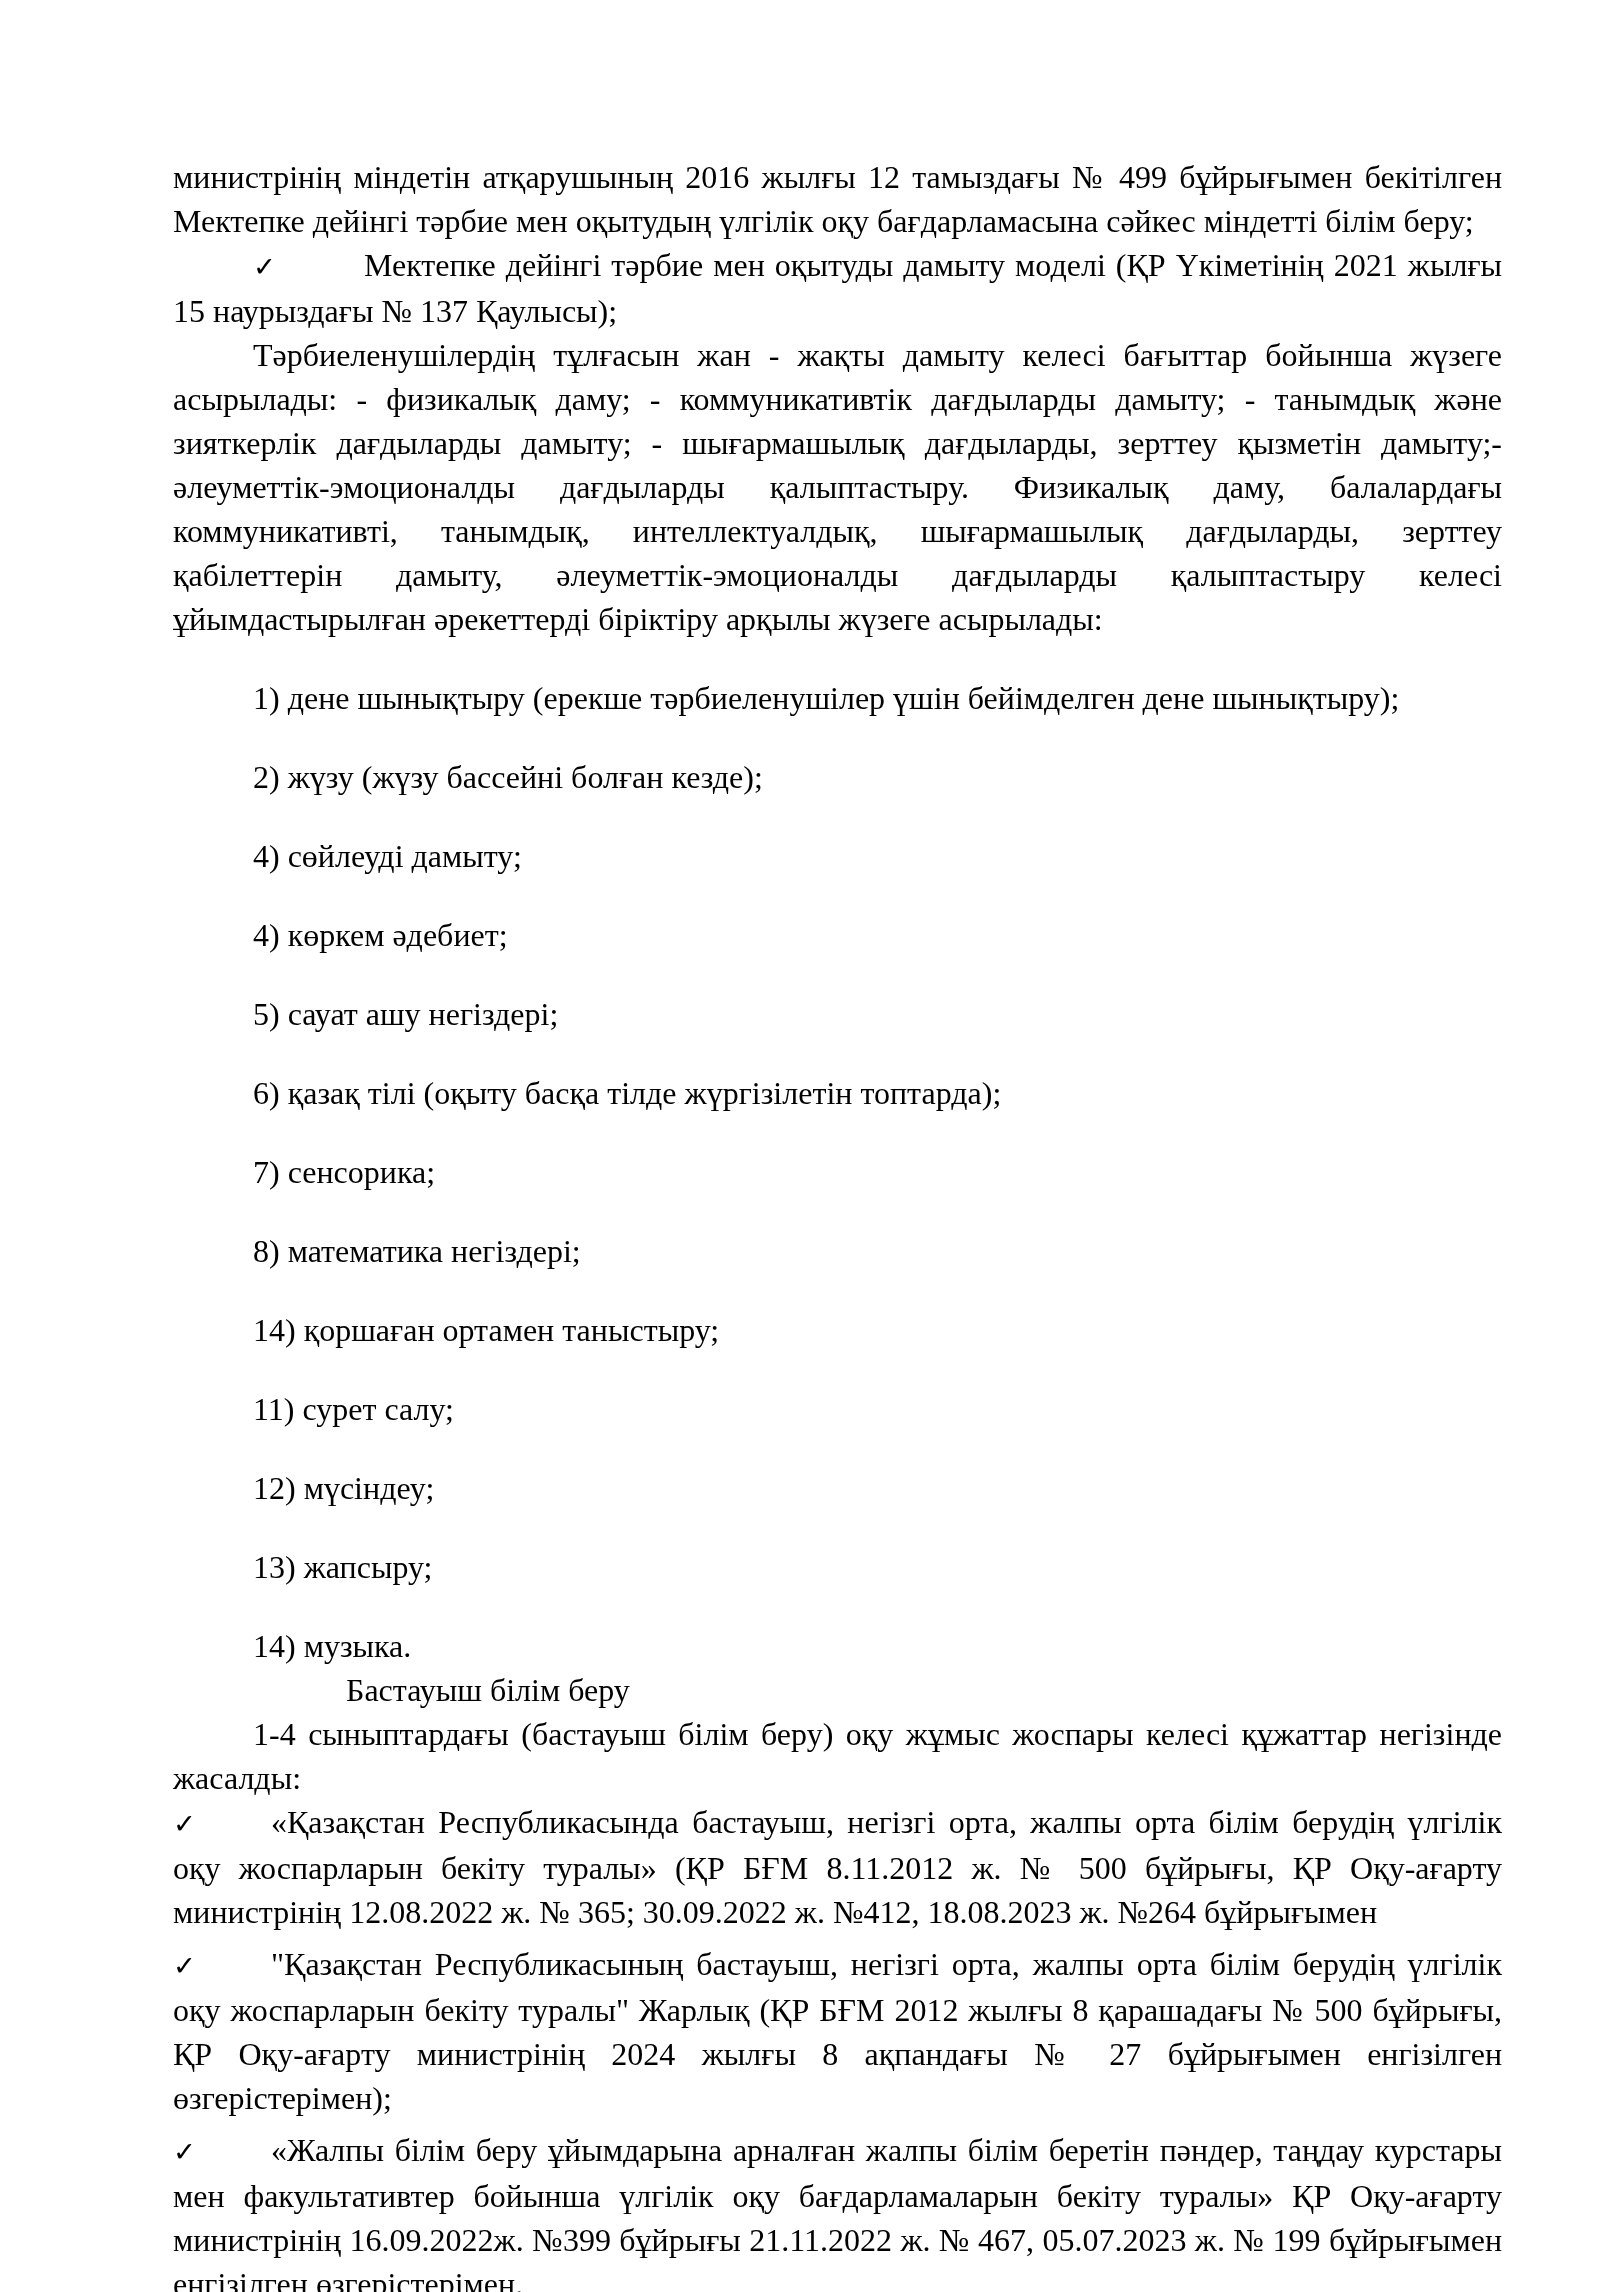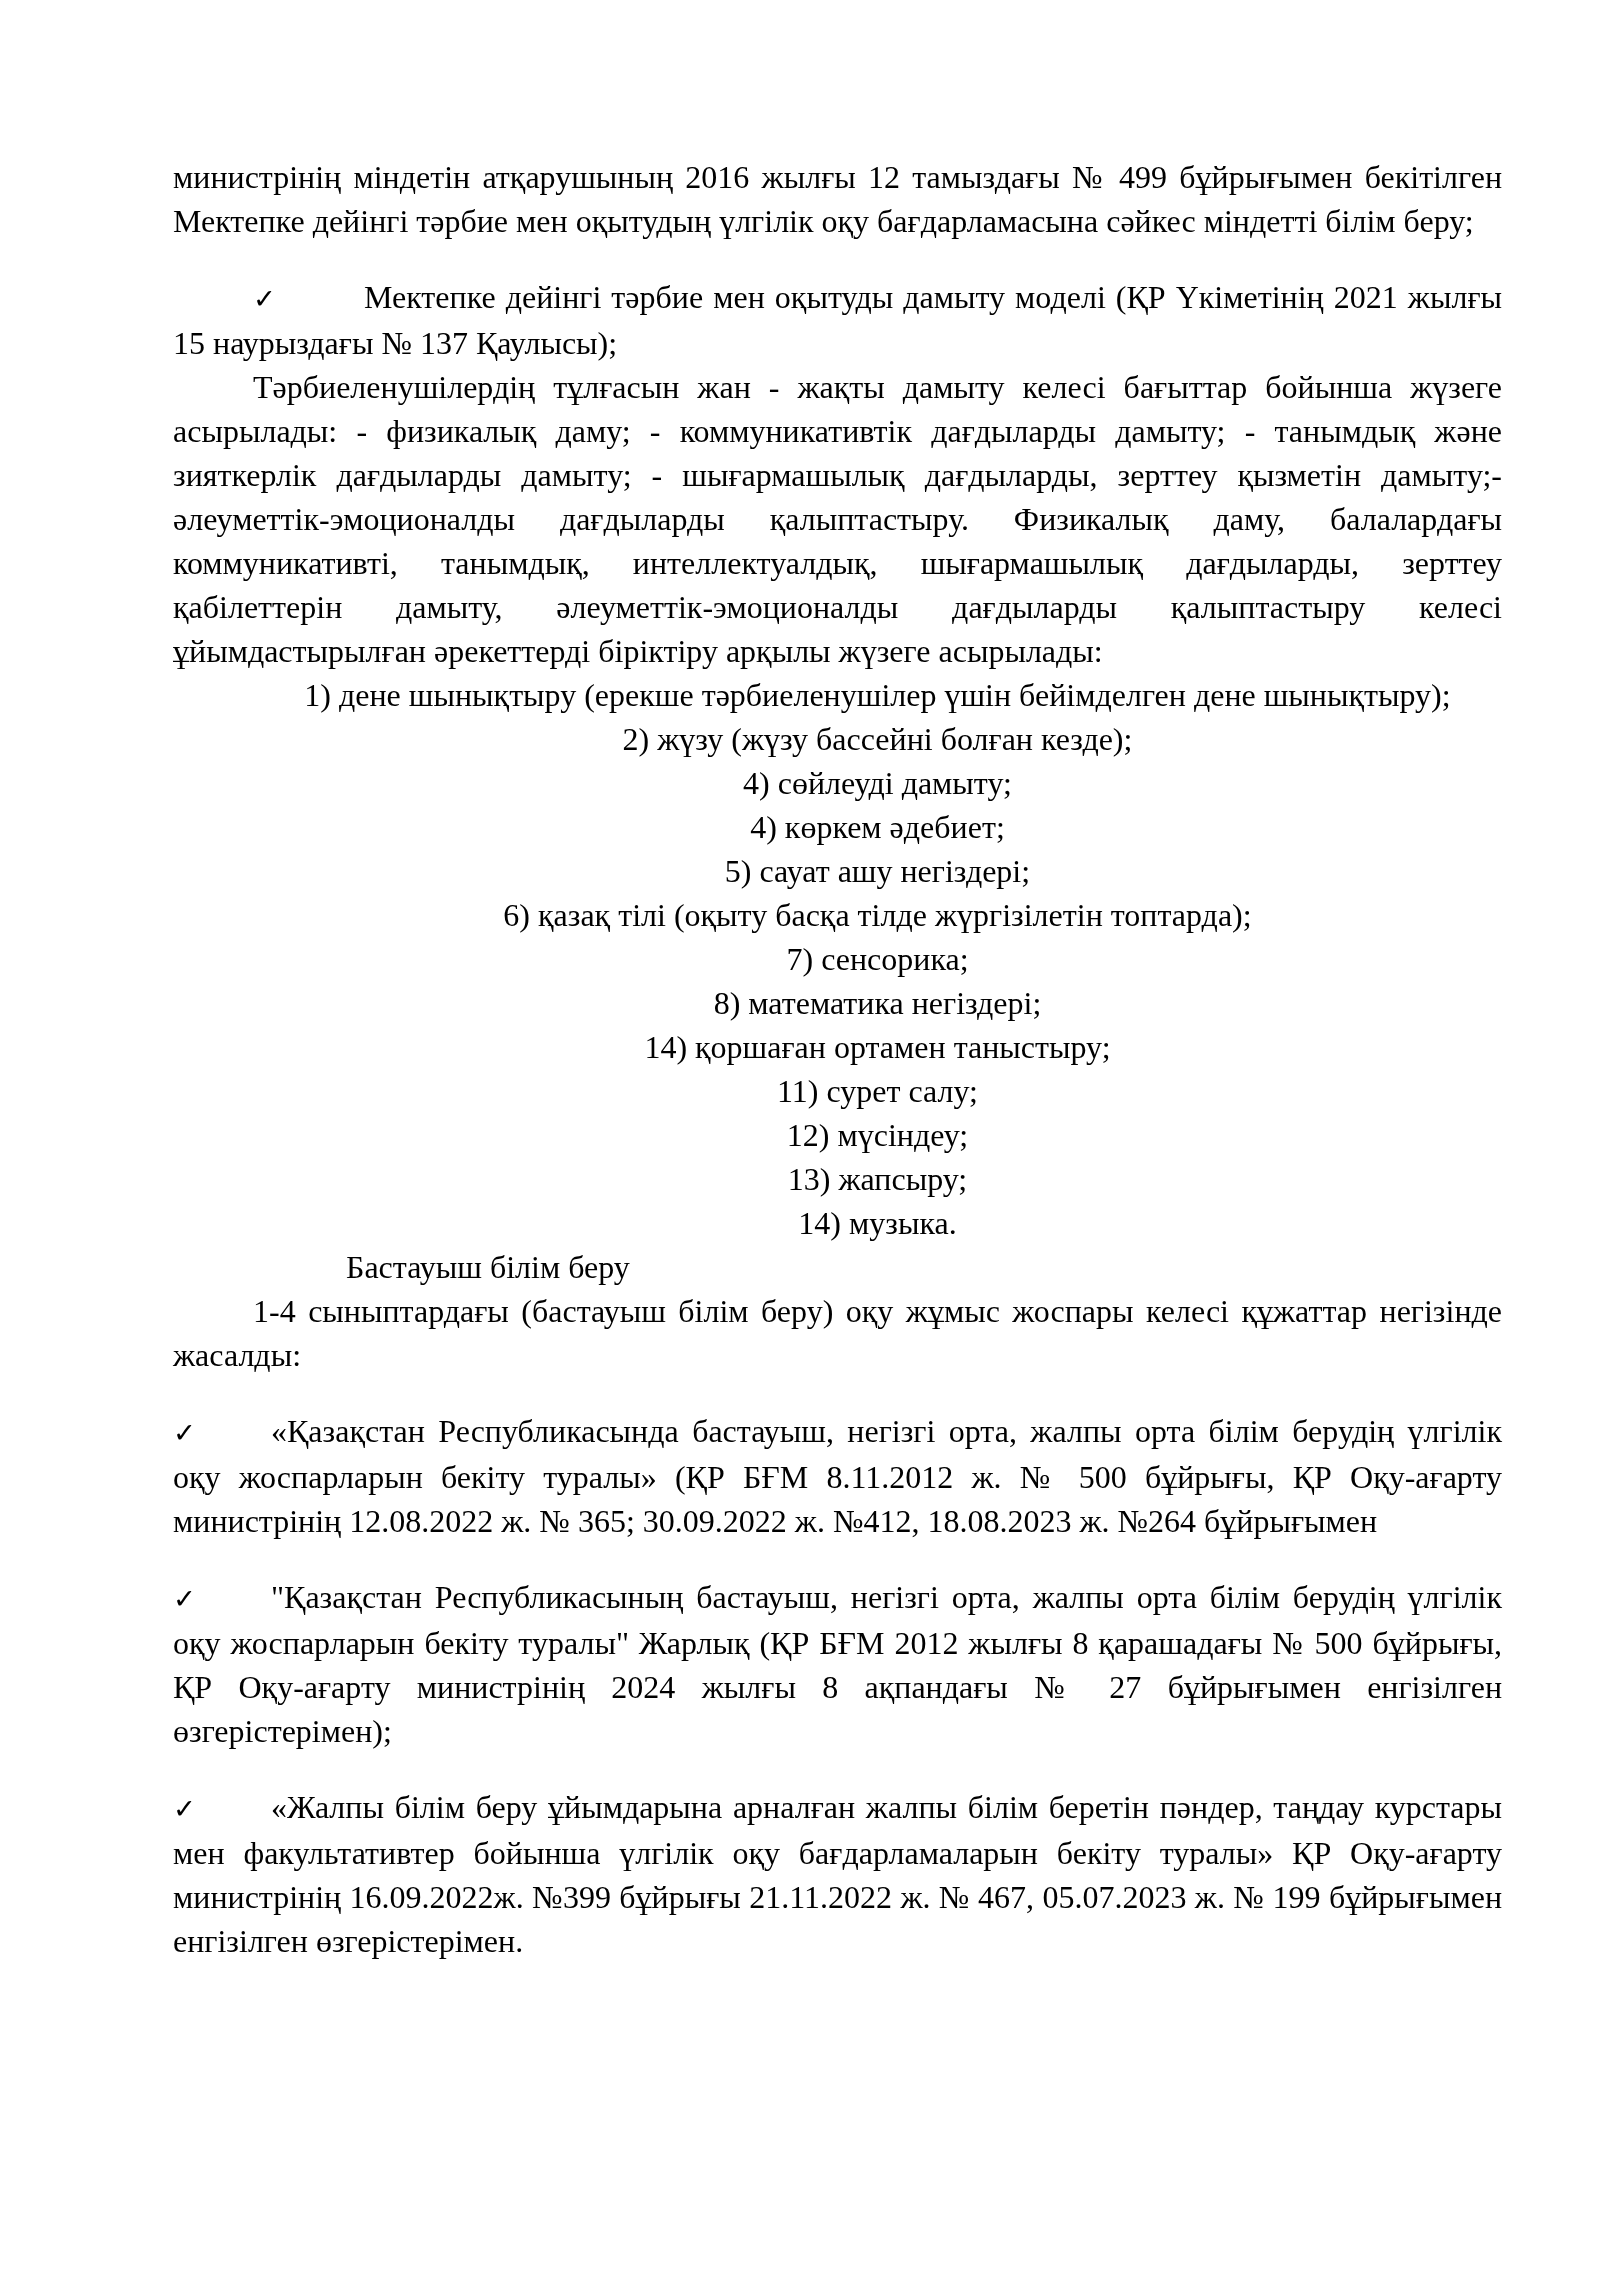--- a/index.html
+++ b/index.html
@@ -4,25 +4,25 @@
 <style>
   html, body { margin: 0; padding: 0; background: #ffffff; }
   body { width: 1621px; height: 2293px; position: relative; overflow: hidden; }
   .page {
     position: absolute; left: 173px; top: 155px; width: 1329px;
     font-family: "Liberation Serif", serif;
     font-size: 32px; line-height: 44px; color: #000000;
   }
   p { margin: 0; text-align: justify; }
   .indent { text-indent: 80px; }
-  .check-item { text-indent: 0; margin-top: 32px; }
+  .check-item { text-indent: 0; }
   .check-item .chk { display: inline-block; font-family: "DejaVu Sans", sans-serif; font-size: 27.4px; }
   .check1 .chk { margin-left: 80px; width: 111px; }
   .check2 .chk { margin-left: 0; width: 98px; }
-  .list-item { padding-left: 80px; text-align: center; }
+  .list-item { padding-left: 80px; text-align: left; margin-top: 35px; }
   .list-item.wrap { padding-left: 0; text-indent: 80px; }
   .heading { font-weight: normal; padding-left: 173px; text-align: left; }
   .last { text-align-last: left; }
 </style>
 </head>
 <body>
 
 <div class="page">
 
   <p class="last">министрінің міндетін атқарушының 2016 жылғы 12 тамыздағы № 499 бұйрығымен бекітілген Мектепке дейінгі тәрбие мен оқытудың үлгілік оқу бағдарламасына сәйкес міндетті білім беру;</p>

